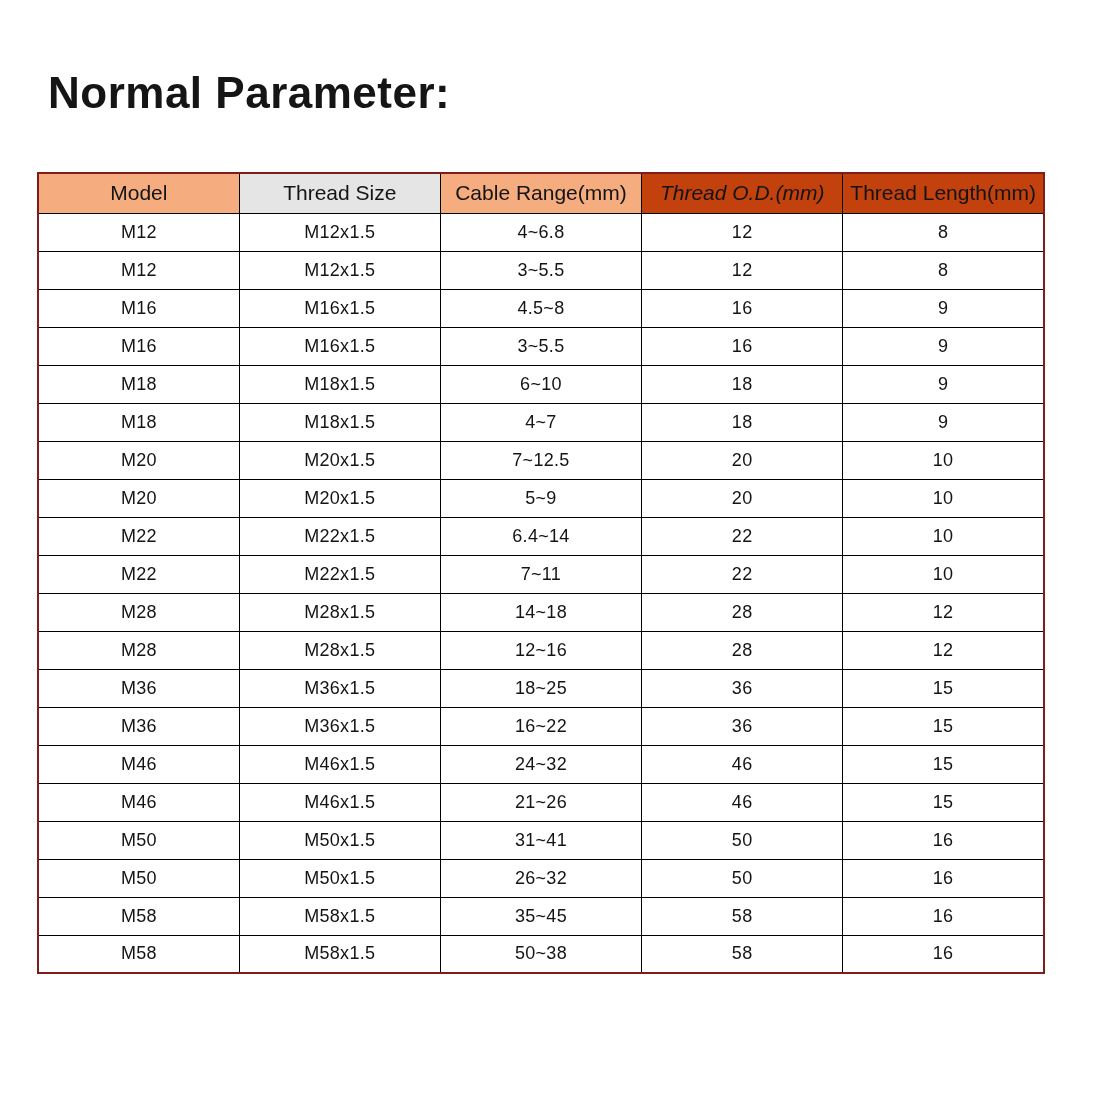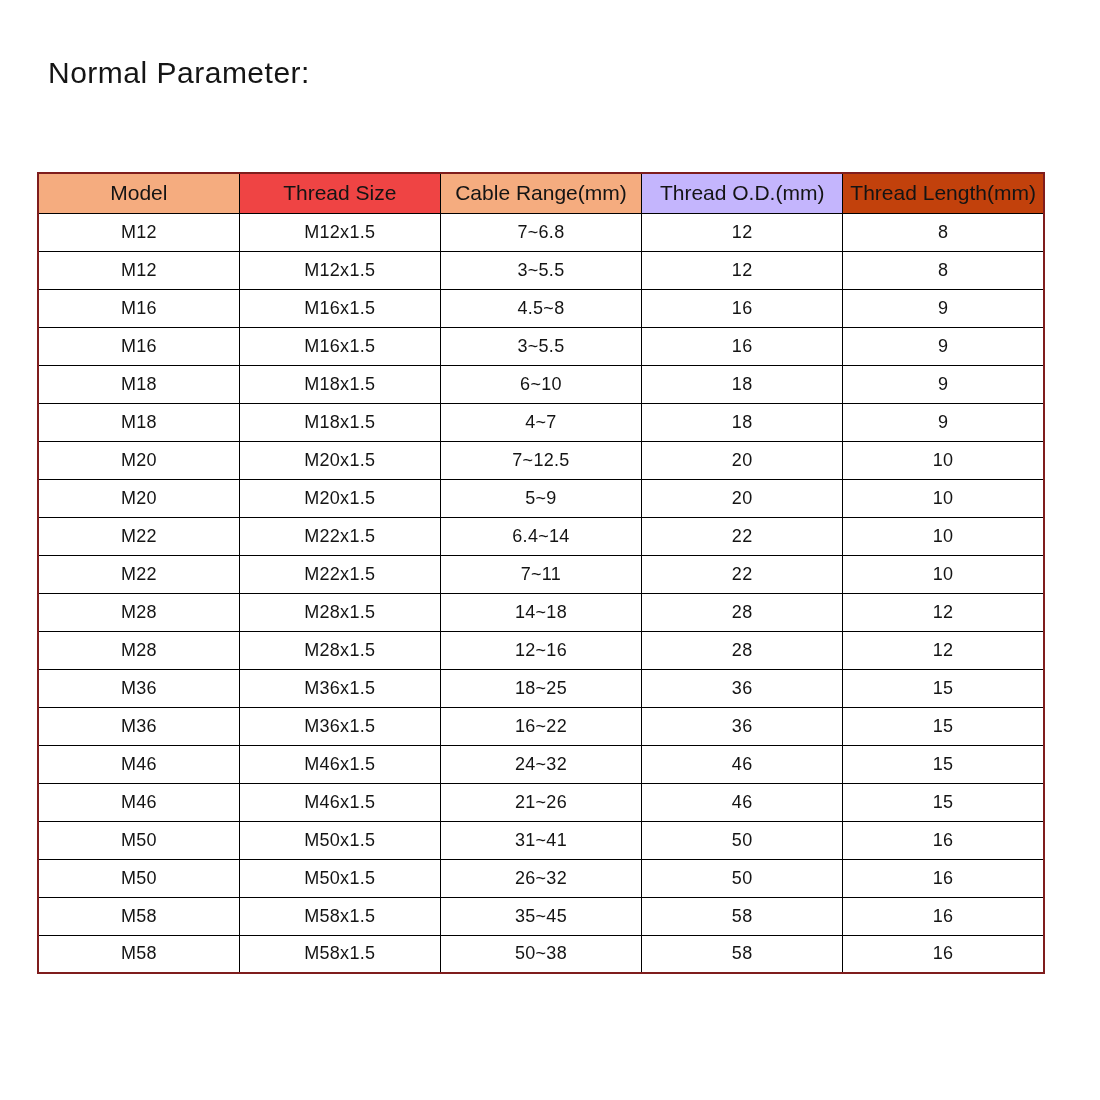--- a/index.html
+++ b/index.html
@@ -9,23 +9,23 @@
     width: 1100px;
     height: 1100px;
     background: #ffffff;
     font-family: "Liberation Sans", "DejaVu Sans", sans-serif;
     color: #000000;
     overflow: hidden;
   }
   .title {
     position: absolute;
     left: 48px;
-    top: 56px;
-    font-size: 30px;
-    font-weight: 400;
+    top: 68px;
+    font-size: 44px;
+    font-weight: 700;
     letter-spacing: 0.5px;
     color: #151515;
     white-space: nowrap;
   }
   table.param-table {
     position: absolute;
     left: 37px;
     top: 172px;
     width: 1008px;
     border-collapse: collapse;
@@ -65,31 +65,31 @@
     <colgroup>
       <col>
         <col>
         <col>
         <col>
         <col>
     </colgroup>
     <thead>
       <tr>
         <th style="background: rgb(245, 172, 127);">Model</th>
-        <th style="background: #ef4444;">Thread Size</th>
+        <th style="background: #e5e5e5;">Thread Size</th>
         <th style="background: rgb(245, 172, 127); margin-top: 16px;">Cable Range(mm)</th>
-        <th style="background: #c4b5fd;">Thread O.D.(mm)</th>
+        <th style="background: #c2410c; font-style: italic;">Thread O.D.(mm)</th>
         <th style="background: #c2410c;">Thread Length(mm)</th>
       </tr>
     </thead>
     <tbody>
         <tr>
           <td>M12</td>
           <td>M12x1.5</td>
-          <td>7~6.8</td>
+          <td>4~6.8</td>
           <td>12</td>
           <td>8</td>
         </tr>
         <tr>
           <td>M12</td>
           <td>M12x1.5</td>
           <td>3~5.5</td>
           <td>12</td>
           <td>8</td>
         </tr>

